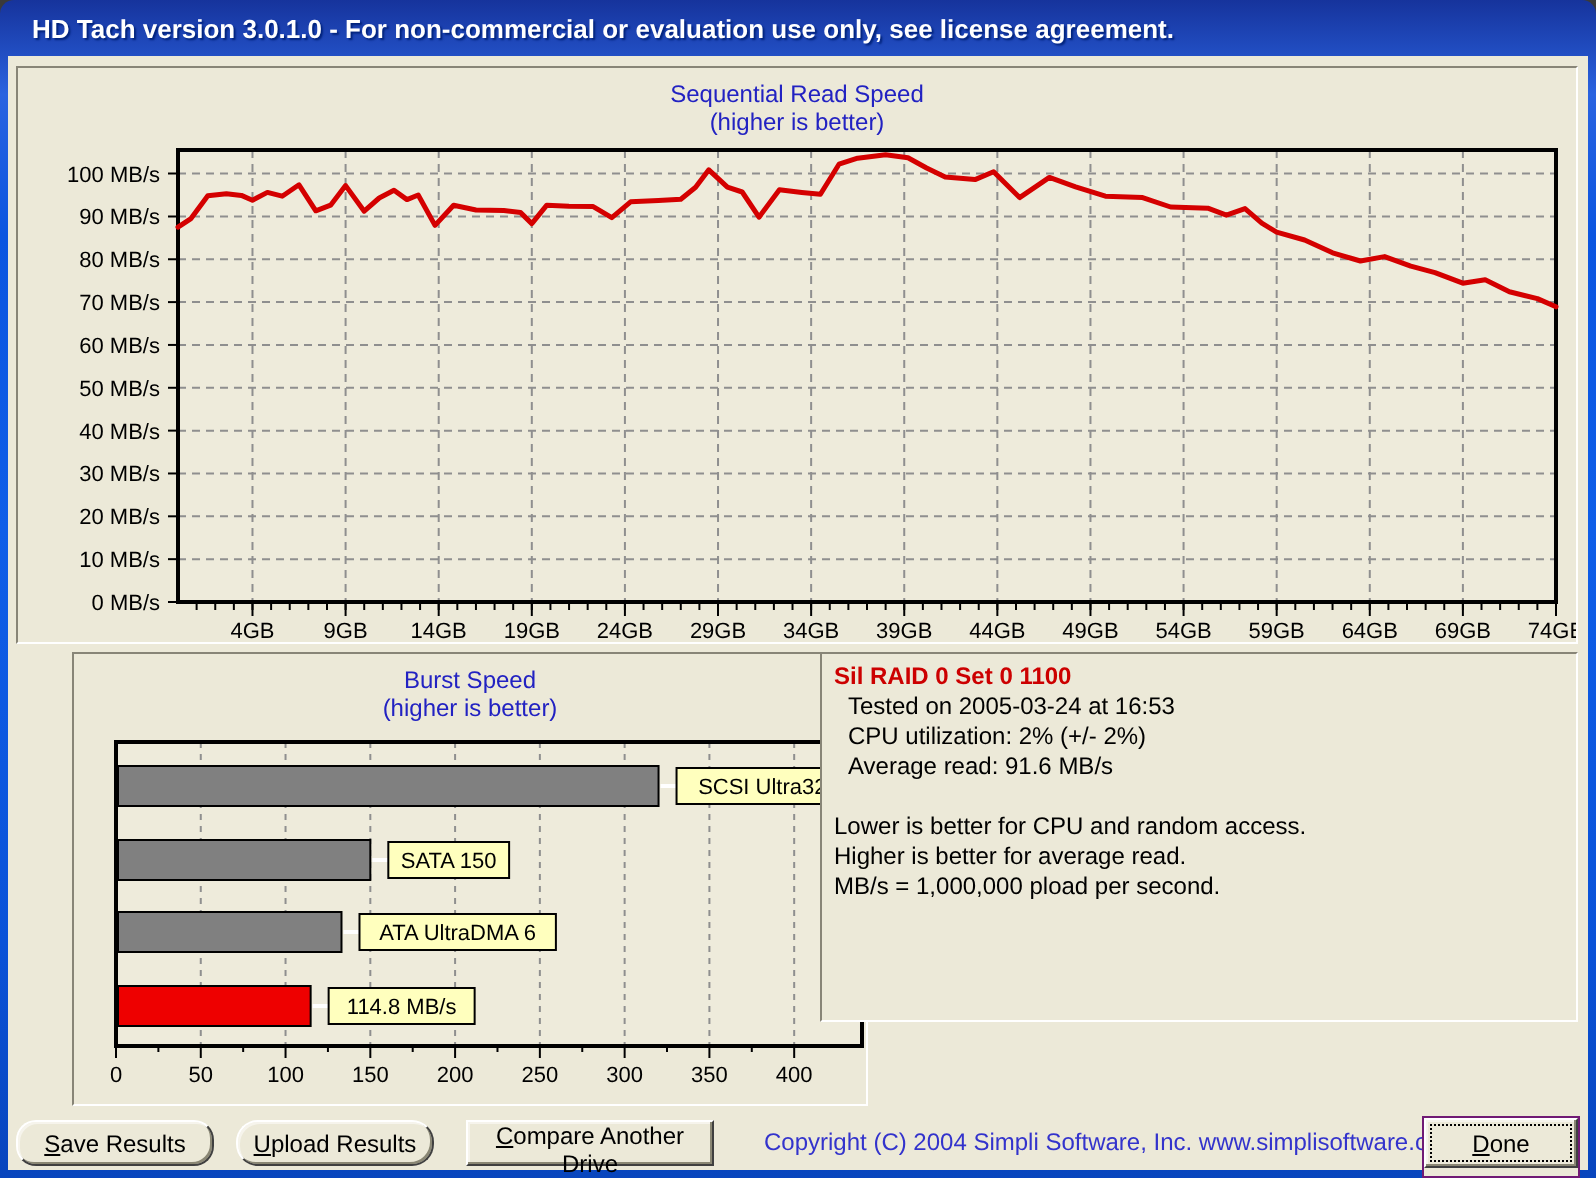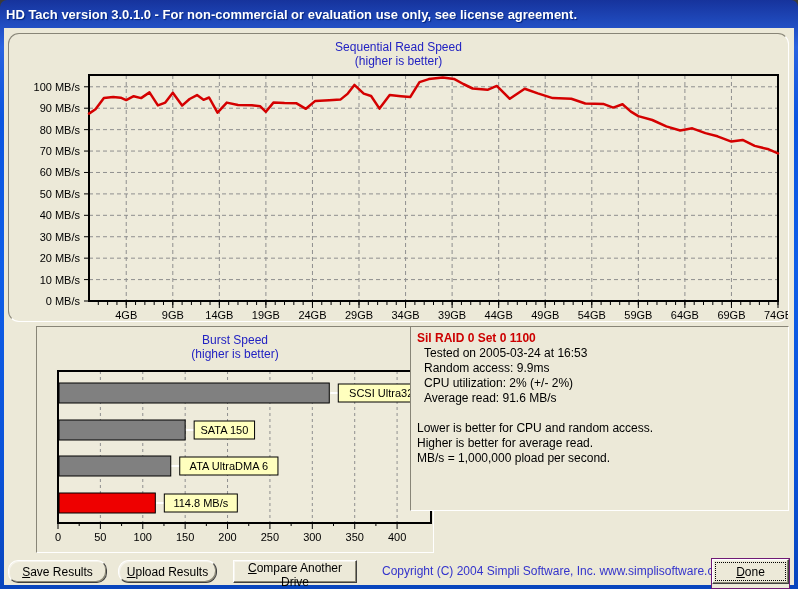--- a/index.html
+++ b/index.html
@@ -1,21 +1,21 @@
 <!DOCTYPE html>
 <html><head>
 <meta charset="utf-8">
 <style>
   * { margin:0; padding:0; box-sizing:border-box; }
   html,body { width:798px; height:589px; background:#3a3a3a; font-family:"Liberation Sans",sans-serif; }
   .window { position:relative; width:798px; height:589px; background:linear-gradient(180deg,#16339c 0%,#2a63e0 8%,#0b55e0 20%,#0f5ee8 45%,#0a52d8 80%,#0845bd 100%); border-radius:7px 7px 0 0; overflow:hidden; }
-  .titlebar { position:absolute; left:0; top:0; width:798px; height:28px; color:#ffffff; font-size:13px; font-weight:bold; line-height:29px; padding-left:6px; text-shadow:1px 1px 1px #00227a; white-space:nowrap; overflow:hidden; }
+  .titlebar { position:absolute; left:0; top:0; width:798px; height:28px; color:#ffffff; font-size:13px; font-weight:bold; line-height:29px; padding-left:16px; text-shadow:1px 1px 1px #00227a; white-space:nowrap; overflow:hidden; }
   .content { position:absolute; left:4px; top:28px; width:790px; height:557px; background:#ece9d8; }
   .panel { position:absolute; background:#ece9d8; border-top:1px solid #888577; border-left:1px solid #888577; border-bottom:1px solid #ffffff; border-right:1px solid #ffffff; }
-  .panel-top   { left:4px;   top:5px;   width:781px; height:289px;border-radius:11px; }
+  .panel-top   { left:4px;   top:5px;   width:781px; height:289px; }
   .panel-burst { left:4px;   top:298px; width:398px; height:227px;margin-left:28px; }
   .panel-info  { left:406px; top:298px; width:379px; height:185px; }
   .chart-titles { text-align:center; margin-top:6px; color:#2222c2; font-size:12px; line-height:14px; }
   svg { position:absolute; font-family:"Liberation Sans",sans-serif; }
   #seqChart { left:2px; top:33px; }
   #burstChart { left:6px; top:38px; }
   .info-text { padding:4px 2px 0 6px; font-size:12px; line-height:15px; color:#000; }
   .drive-name { color:#cc0000; font-weight:bold; font-size:12px; }
   .stat { padding-left:7px; }
   .spacer { height:15px; }
@@ -256,21 +256,20 @@
           <line x1="113.31909090909092" y1="138" x2="121.31909090909092" y2="138" stroke="#fff" stroke-width="2"></line>
           <rect x="121.31909090909092" y="129" width="73" height="18" fill="#ffffbe" stroke="#000"></rect>
           <text x="157.8190909090909" y="142" text-anchor="middle" font-size="11" fill="#000">114.8 MB/s</text>
         </svg>
     </div>
 
     <div class="panel panel-info">
       <div class="info-text">
         <div class="drive-name">Sil RAID 0 Set 0 1100</div>
         <div class="stat">Tested on 2005-03-24 at 16:53</div>
-        <div class="stat">Random access: 9.9ms</div>
         <div class="stat">CPU utilization: 2% (+/- 2%)</div>
         <div class="stat">Average read: 91.6 MB/s</div>
         <div class="spacer"></div>
         <div>Lower is better for CPU and random access.</div>
         <div>Higher is better for average read.</div>
         <div>MB/s = 1,000,000 pload per second.</div>
       </div>
     </div>
 
     <button class="btn btn-save accel"><u>S</u>ave Results</button>

